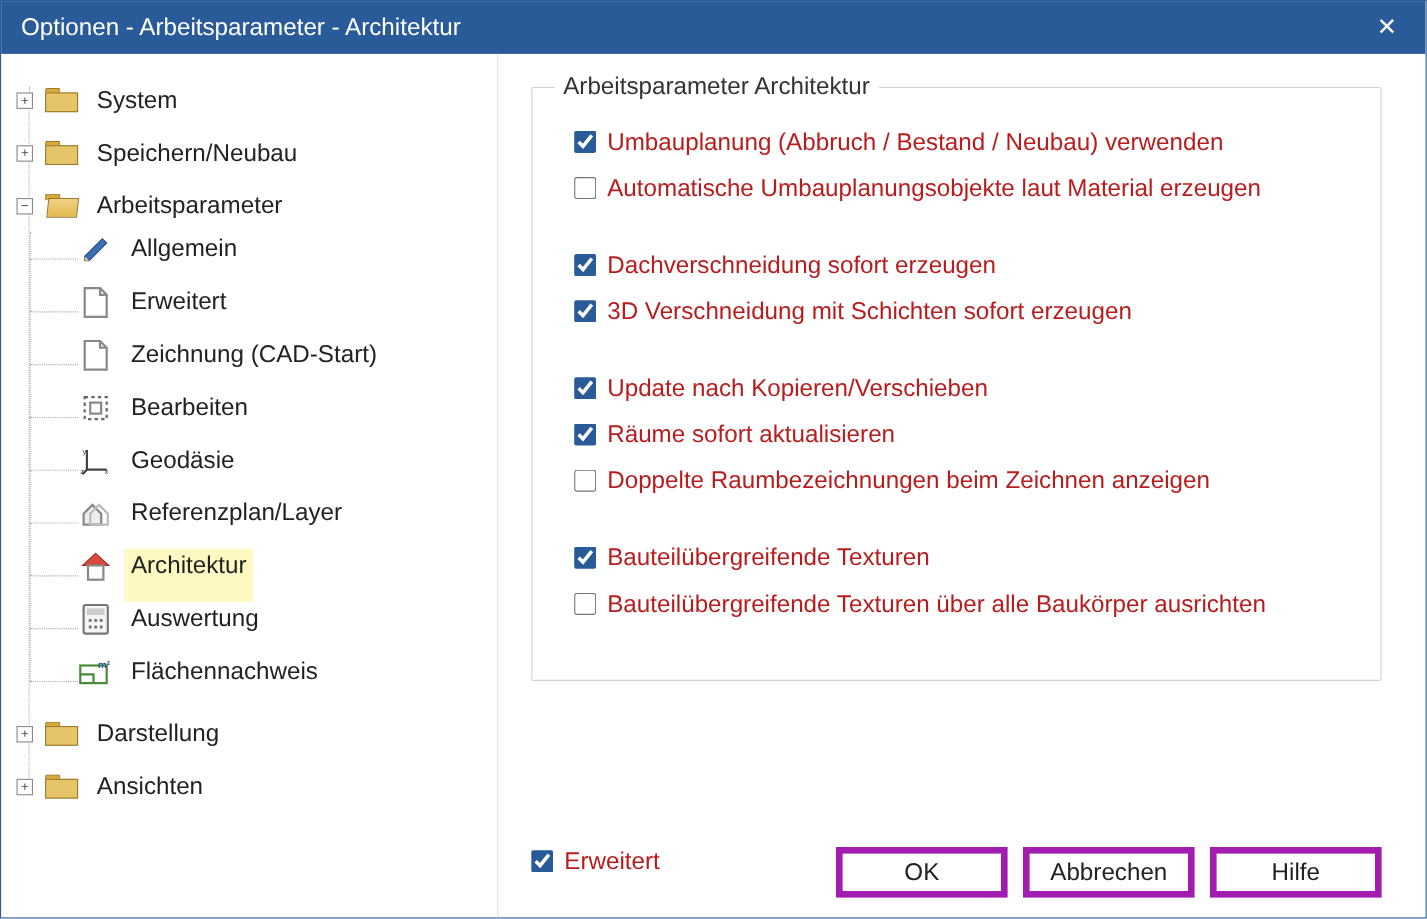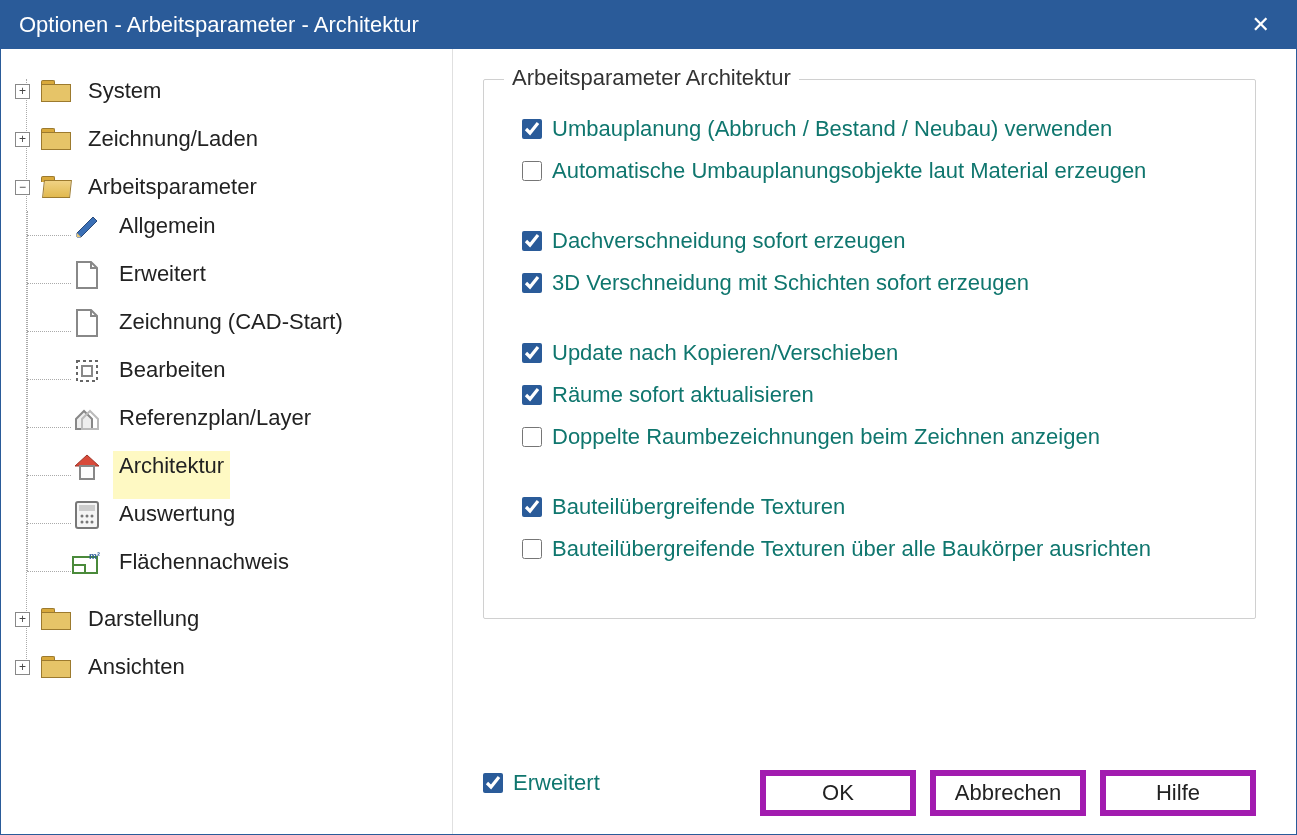--- a/index.html
+++ b/index.html
@@ -25,21 +25,21 @@
 .children::before { content:""; position:absolute; left:-44px; top:0; bottom:24px; border-left:1px dotted #aaa; }
 .child-node { position:relative; display:flex; height:48px; gap:10px; }
 .child-node::before { content:""; position:absolute; left:-44px; top:24px; width:44px; border-top:1px dotted #aaa; }
 .icon-box { width:32px; height:32px; display:flex; align-items:center; justify-content:center; flex-shrink:0;}
 
 .right { flex:1; display:flex; flex-direction:column; padding:30px 40px 18px 30px; }
 .groupbox { position:relative; border:1px solid #d0d0d0; border-radius:2px; padding:36px 28px 40px 38px; flex:0 0 auto; }
 .groupbox .legend { position:absolute; top:-15px; left:20px; background:#fff; padding:0 8px; font-size:22px; color:#333; }
 .check-row { display:flex; align-items:center; gap:10px; margin-bottom:16px; }
 .check-row input[type=checkbox]{ width:20px; height:20px; accent-color:#2a5b99; cursor:pointer;}
-.check-row label { font-size:22px; color:#0f766e; cursor:pointer;}
+.check-row label { font-size:22px; color:#b91c1c; cursor:pointer;}
 .gap { height:28px; }
 .footer { margin-top:auto; display:flex; align-items:flex-start; padding-top:24px; }
 .footer .check-row { margin-bottom:0; }
 .footer .spacer { flex:1; }
 .btn { min-width:156px; height:46px; border:6px solid #a21caf; background:#fff; font-size:22px; color:#222; cursor:pointer; margin-left:14px; }
 </style>
 </head>
 <body>
 
 <div class="titlebar">
@@ -58,21 +58,21 @@
             </div>
           <span class="node-label">System</span>
         </div>
       </li>
       <li>
         <div class="top-node">
           <div class="expander">+</div>
           <div class="icon-box">
               <div class="folder"></div>
             </div>
-          <span class="node-label">Zeichnung/Laden</span>
+          <span class="node-label">Speichern/Neubau</span>
         </div>
       </li>
       <li>
         <div class="top-node">
           <div class="expander">−</div>
           <div class="icon-box">
               <div class="folder open"></div>
             </div>
           <span class="node-label">Arbeitsparameter</span>
         </div>
@@ -112,20 +112,34 @@
             </li>
           <li>
               <div class="child-node">
             <div class="icon-box">
               <svg width="26" height="26" viewBox="0 0 26 26">
                     <rect x="3" y="3" width="20" height="20" fill="none" stroke="#666" stroke-width="2" stroke-dasharray="3,3"></rect>
                     <rect x="8" y="8" width="10" height="10" fill="#fff" stroke="#888" stroke-width="2"></rect>
                   </svg>
             </div>
             <span class="node-label">Bearbeiten</span>
+          </div>
+            </li>
+          <li>
+              <div class="child-node">
+            <div class="icon-box">
+              <svg width="28" height="28" viewBox="0 0 28 28">
+                    <path d="M6 4 v18 h18" fill="none" stroke="#444" stroke-width="2"></path>
+                    <path d="M6 22 l-4 4" stroke="#444" stroke-width="2"></path>
+                    <text x="2" y="8" font-size="7" fill="#444">y</text>
+                    <text x="22" y="26" font-size="7" fill="#444">x</text>
+                    <text x="0" y="26" font-size="7" fill="#444">z</text>
+                  </svg>
+            </div>
+            <span class="node-label">Geodäsie</span>
           </div>
             </li>
           <li>
               <div class="child-node">
             <div class="icon-box">
               <svg width="30" height="28" viewBox="0 0 30 28">
                     <path d="M4 14 l8-8 l8 8 v10 h-16 z" fill="#eee" stroke="#888" stroke-width="2"></path>
                     <path d="M10 14 l8-8 l8 8 v10 h-16 z" fill="none" stroke="#bbb" stroke-width="2"></path>
                   </svg>
             </div>

